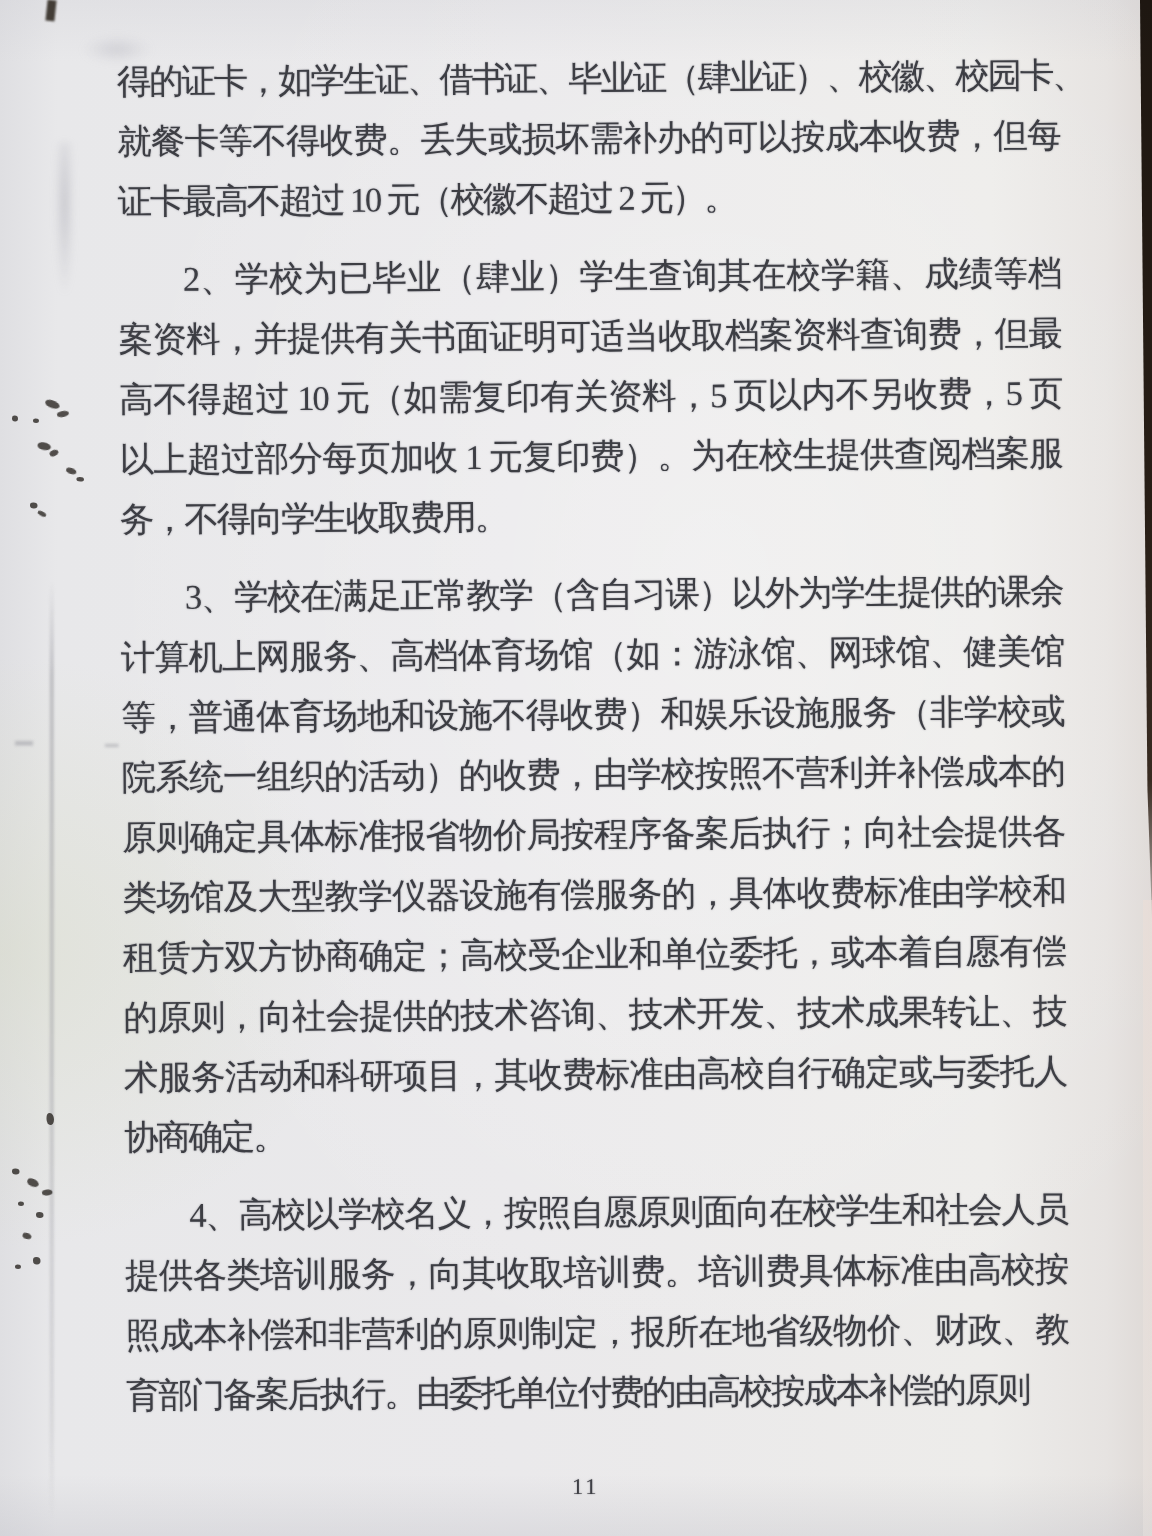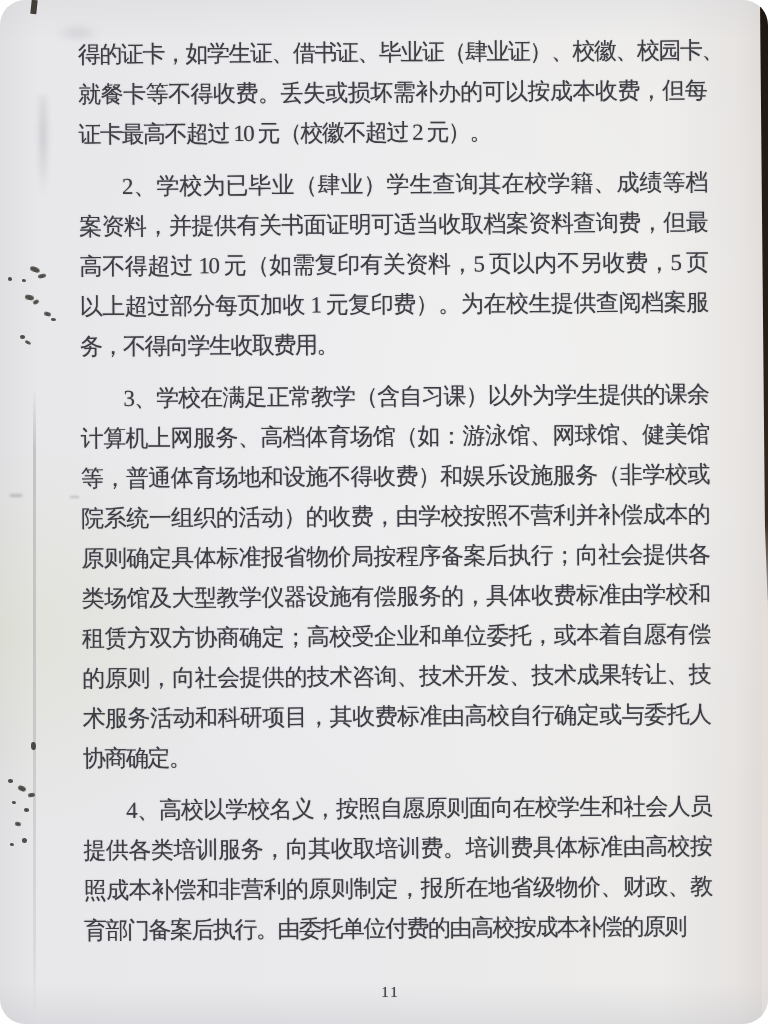--- a/index.html
+++ b/index.html
@@ -14,21 +14,20 @@
     position: relative;
     width: 768px;
     height: 1024px;
     background:
       radial-gradient(ellipse at 62% 38%, rgba(255,255,255,0.30), rgba(255,255,255,0) 62%),
       radial-gradient(ellipse at 0% 62%, rgba(214,218,196,0.45), rgba(214,218,196,0) 22%),
       linear-gradient(to bottom, rgba(205,205,211,0.28), rgba(205,205,211,0) 4%, rgba(205,205,211,0) 96%, rgba(188,188,196,0.30) 100%),
       linear-gradient(to right, #dfdfe2 0%, #e8e8ea 5%, #eae9eb 45%, #edecea 86%, #e6e3e1 96%, #ded9d6 100%),
       #e9e9ea;
     overflow: hidden;
-    border-radius: 25px;
   }
   
   .text-block {
     position: absolute;
     left: 81px;
     top: 33px;
     width: 628px;
     transform: rotate(-0.4deg);
     transform-origin: 50% 50%;
     color: #3d3e44;

